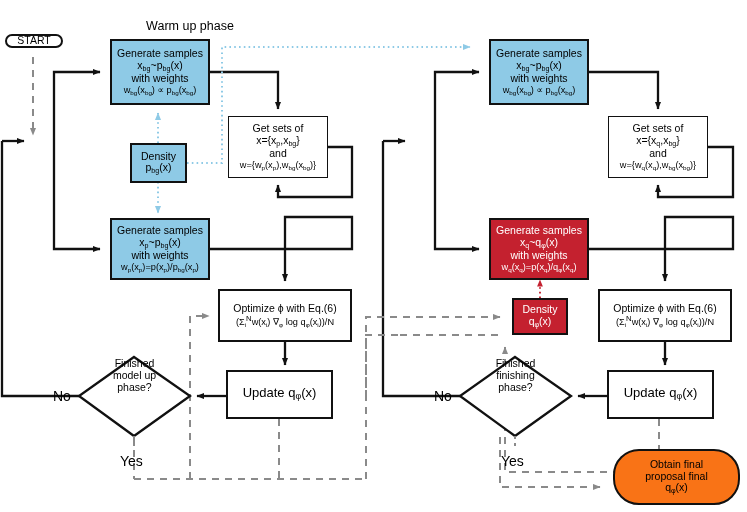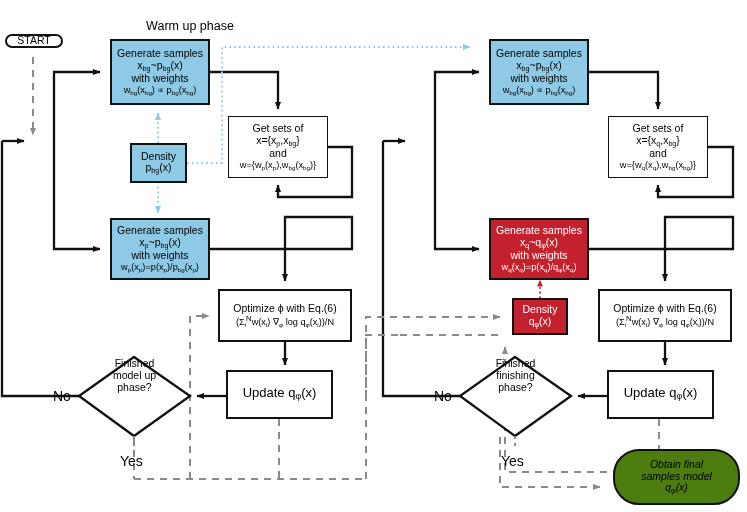--- a/index.html
+++ b/index.html
@@ -9,21 +9,21 @@
   svg#wires{position:absolute;left:0;top:0;width:747px;height:512px;}
 
   .node{position:absolute;box-sizing:border-box;display:flex;
         flex-direction:column;align-items:center;justify-content:center;
         text-align:center;color:#000;line-height:1.12;}
   .blue{background:#8ecae6;border:2px solid #111;}
   .red{background:#c4212f;border:2px solid #111;color:#fff;}
   .plain{background:#fff;border:2px solid #111;justify-content:center;}
   .thin{border-width:1.5px;}
   .oval{background:#fff;border:2px solid #111;border-radius:999px;}
-  .rounded{background:#4d7c0f;border:2.5px solid #111;border-radius:26px;font-style:italic;}
+  .rounded{background:#f97316;border:2.5px solid #111;border-radius:26px;}
   .diamondbox{position:absolute;display:flex;align-items:flex-start;
         justify-content:center;text-align:center;}
   .diamondtext{position:relative;z-index:2;line-height:1.15;}
 
   .phase-title{position:absolute;font-size:12.5px;color:#000;text-align:center;}
   .edge-label{position:absolute;font-size:14px;color:#000;}
   .gray-label{position:absolute;font-size:11.5px;color:#8a8a8a;text-align:center;line-height:1.25;}
 
   .l1{font-size:10.5px;}
   .big{font-size:13px;}
@@ -224,18 +224,18 @@
       <div class="l1">finishing</div>
       <div class="l1">phase?</div>
     </div>
   </div>
 
   <div class="edge-label" style="left:434px;top:371px;">No</div>
   <div class="edge-label" style="left:501px;top:436px;">Yes</div>
 
   <div class="node rounded" style="left:613px;top:432px;width:127px;height:56px;">
     <span class="l1">Obtain final</span>
-    <span class="l1">samples model</span>
+    <span class="l1">proposal final</span>
     <span class="l1">q<sub>φ</sub>(x)</span>
   </div>
 
 
 </div>
 
 </body></html>

